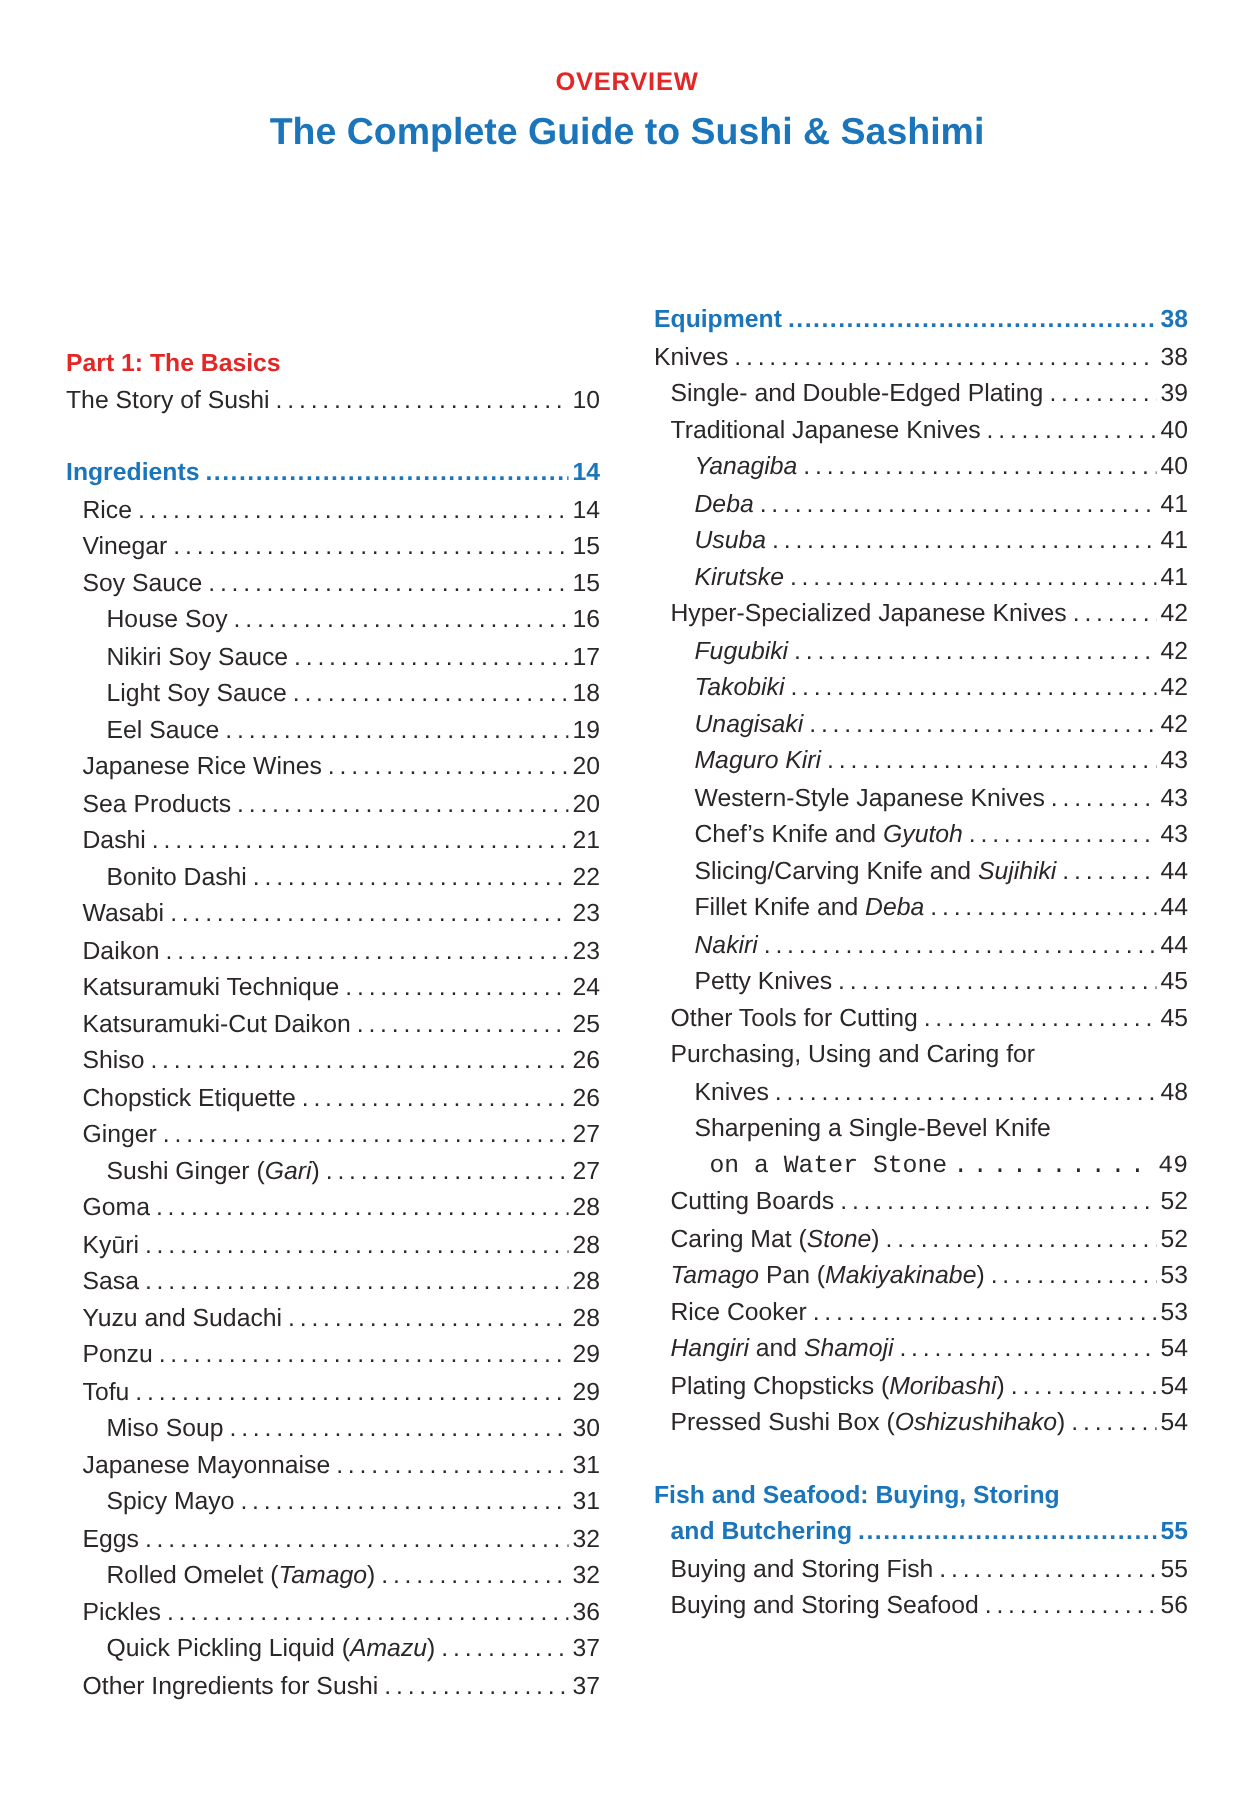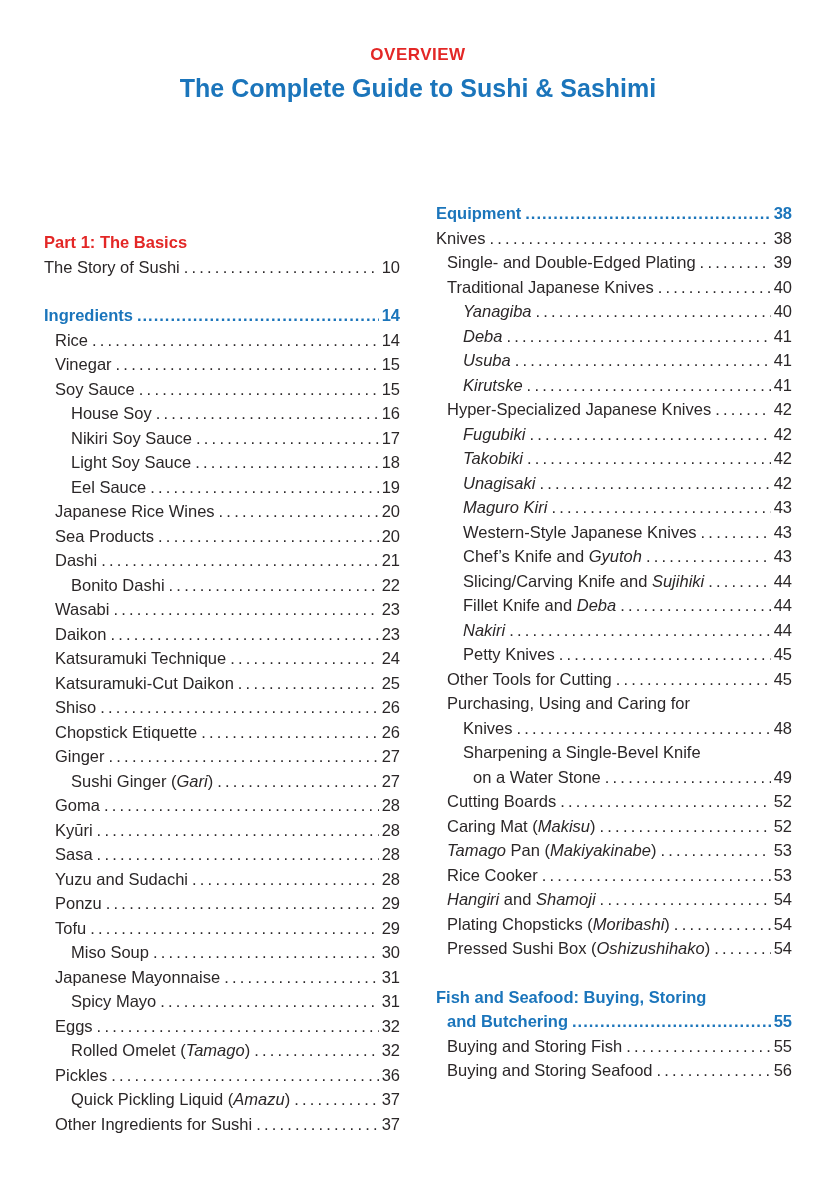--- a/index.html
+++ b/index.html
@@ -41,21 +41,21 @@
     letter-spacing:3.2px;
   }
   .pg{flex:0 0 auto;}
   .hb{color:var(--blue);font-weight:700;}
   .hb .leader::before{letter-spacing:1px;}
   .hr{color:var(--red);font-weight:700;margin-top:29px;}
   .g{margin-top:24px;}
   .ind0{padding-left:0;}
   .ind1{padding-left:11px;}
   .ind2{padding-left:27px;}
-  .ind3{padding-left:37px;}
+  .ind3{padding-left:37px;font-family:Liberation Mono, monospace;}
 </style>
 </head>
 <body>
 
 <div class="page">
   <div class="title">OVERVIEW</div>
   <div class="subtitle">The Complete Guide to Sushi &amp; Sashimi</div>
   <div class="columns">
     <div class="col">
         <div class="row ind0 hr">
@@ -353,21 +353,21 @@
           <span class="lbl"><span>on a Water Stone</span></span>
           <span class="leader"></span>
           <span class="pg">49</span>
         </div>
         <div class="row ind1">
           <span class="lbl"><span>Cutting Boards</span></span>
           <span class="leader"></span>
           <span class="pg">52</span>
         </div>
         <div class="row ind1">
-          <span class="lbl"><span>Caring Mat (</span><span class="it">Makisu</span><span>)</span></span>
+          <span class="lbl"><span>Caring Mat (</span><span class="it">Stone</span><span>)</span></span>
           <span class="leader"></span>
           <span class="pg">52</span>
         </div>
         <div class="row ind1">
           <span class="lbl"><span class="it">Tamago</span><span> Pan (</span><span class="it">Makiyakinabe</span><span>)</span></span>
           <span class="leader"></span>
           <span class="pg">53</span>
         </div>
         <div class="row ind1">
           <span class="lbl"><span>Rice Cooker</span></span>

